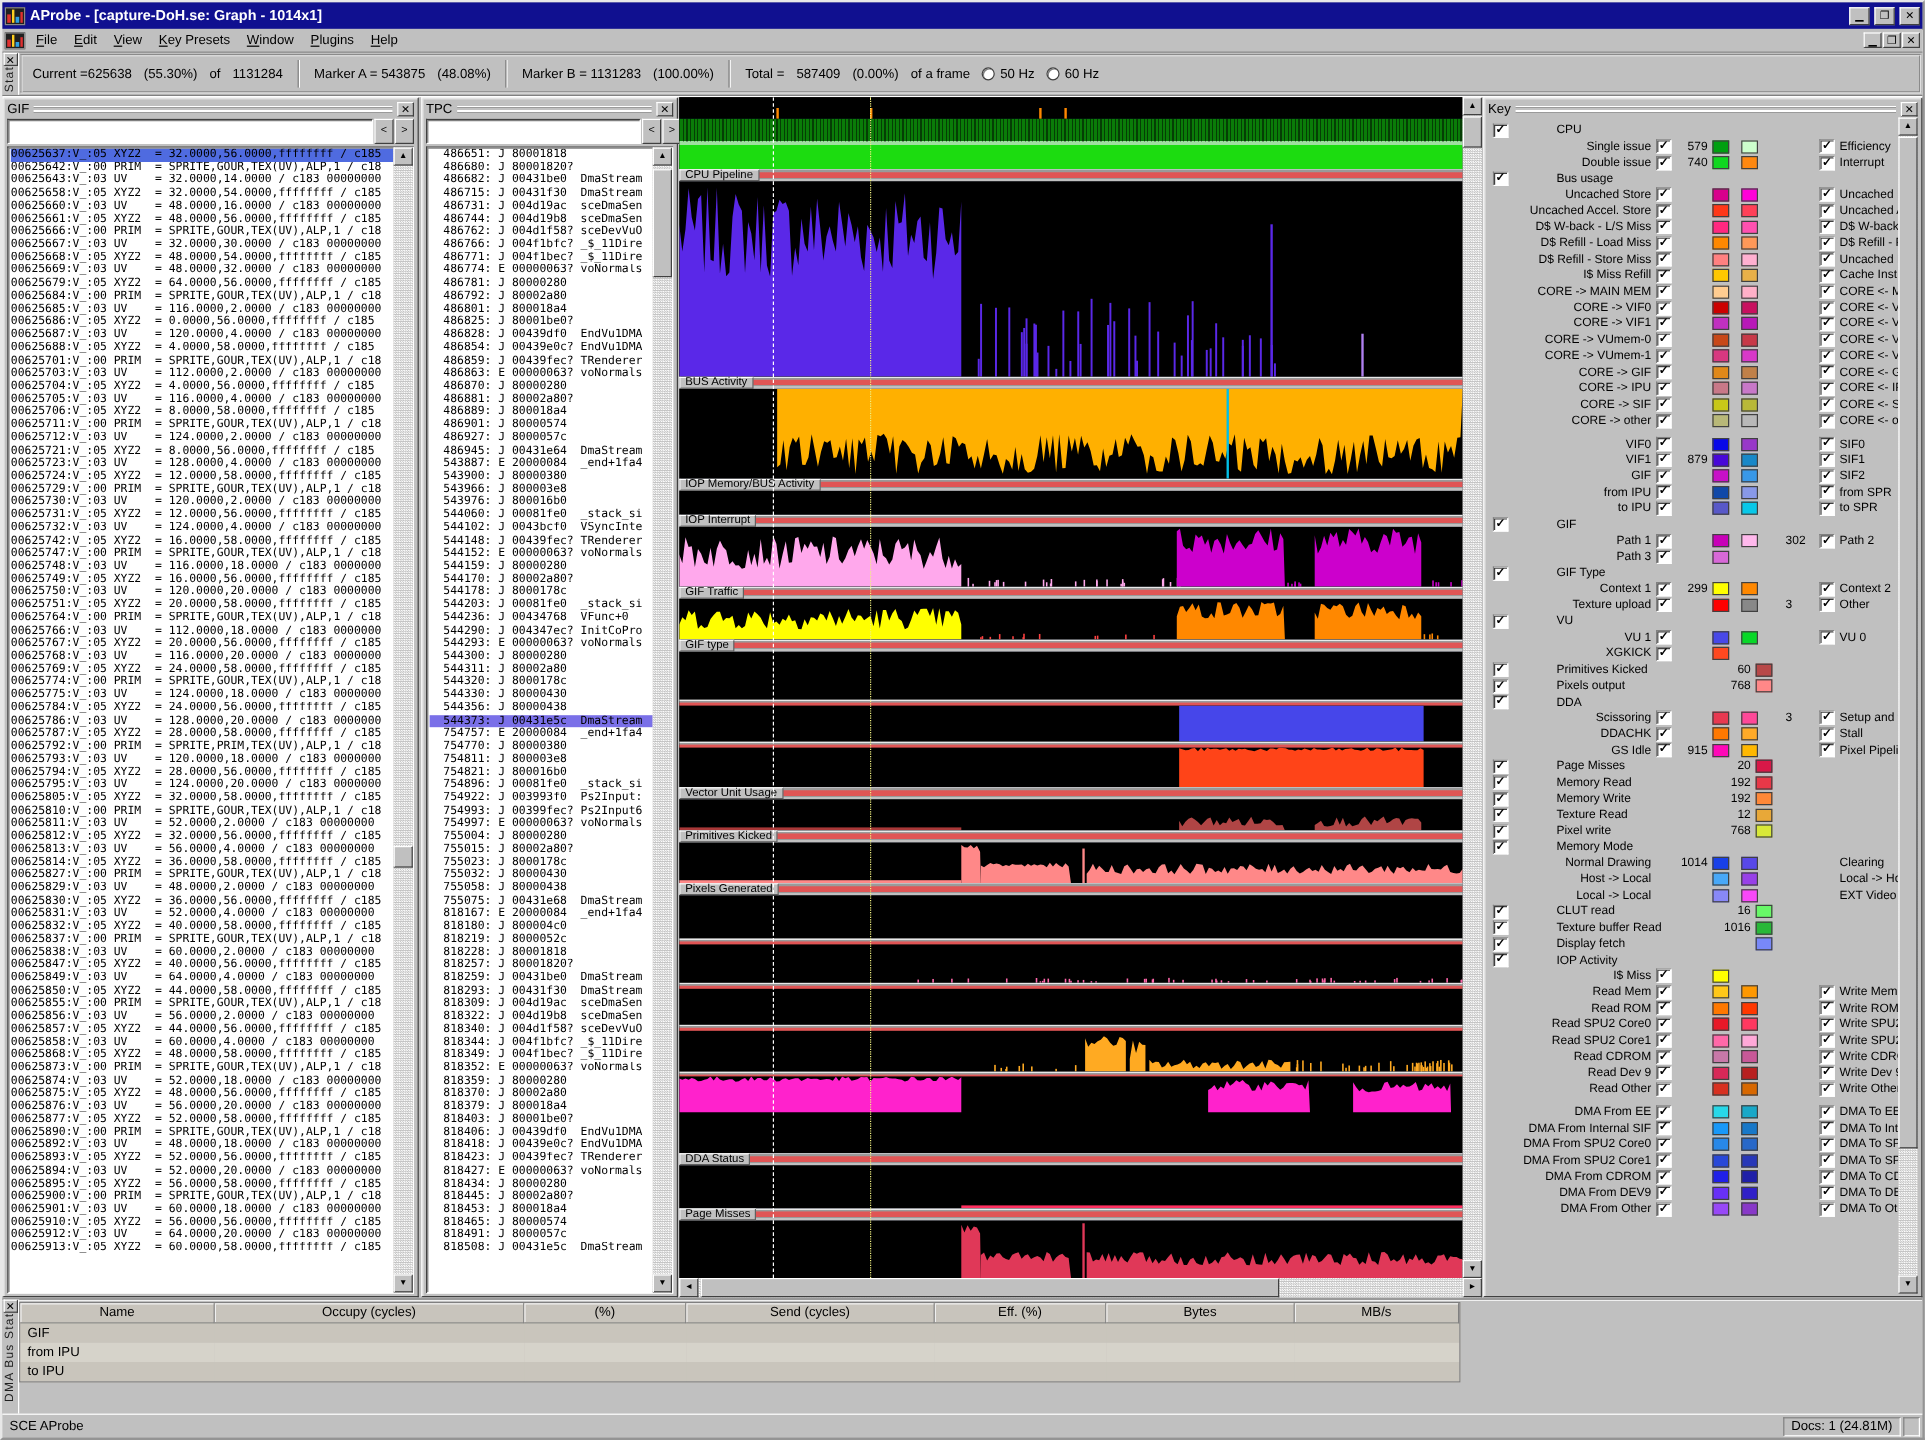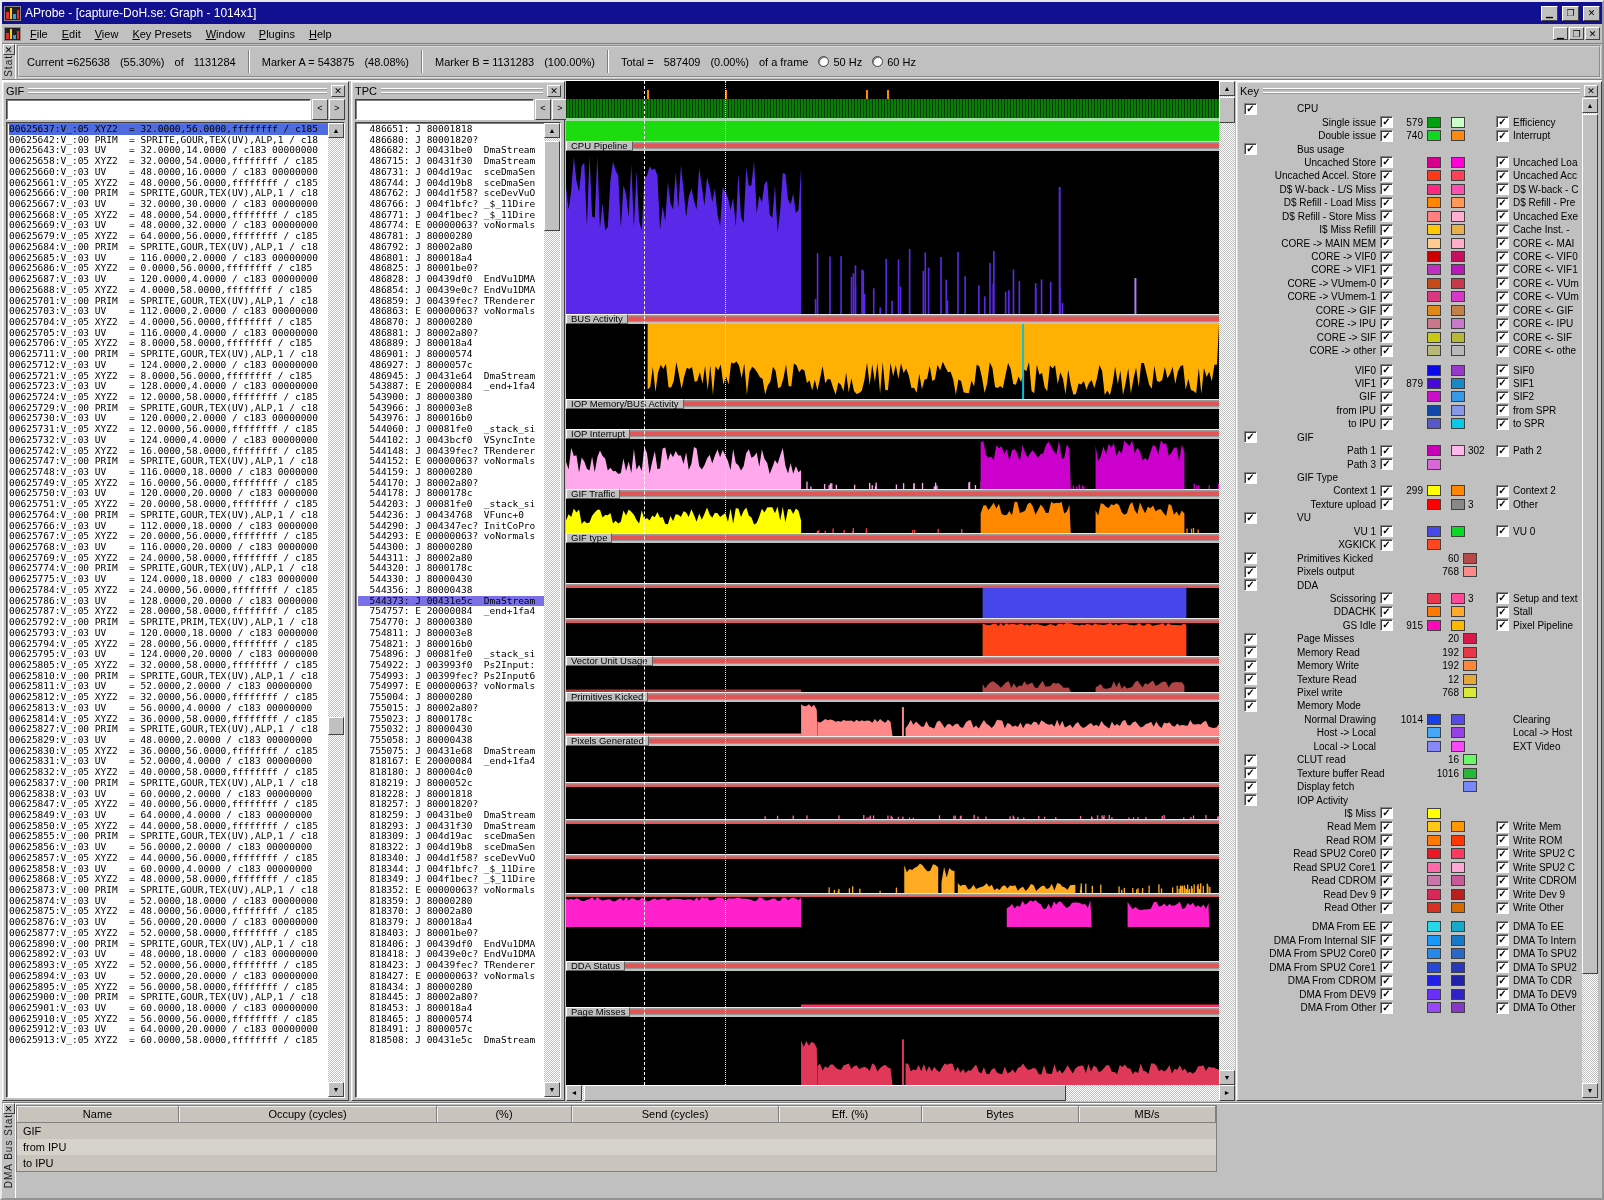--- a/index.html
+++ b/index.html
@@ -1,21 +1,21 @@
 <!DOCTYPE html>
 <html><head>
 <meta charset="utf-8">
 <style>
   * { margin:0; padding:0; box-sizing:border-box; }
   html,body { width:1604px; height:1200px; overflow:hidden; }
   body { font-family:"Liberation Sans", sans-serif; font-size:11px; background:#c0c0c0; color:#000; }
   .app { width:1604px; height:1200px; display:flex; flex-direction:column; background:#c0c0c0; border:2px outset #e8e8e8; }
   
   .titlebar { height:22px; background:#101090; color:#fff; display:flex; align-items:center; padding:0 2px; gap:4px; flex:none; }
-  .titlebar .ttext { font-weight:normal; font-size:12px; flex:1; white-space:nowrap; }
+  .titlebar .ttext { font-weight:bold; font-size:12px; flex:1; white-space:nowrap; }
   .appicon { width:17px; height:15px; background:#202020; border:1px solid #888; display:flex; align-items:flex-end; gap:1px; padding:1px; flex:none; }
   .appicon i { display:block; width:3px; }
   .winbtn { width:17px; height:15px; background:#c0c0c0; border:1px solid; border-color:#fff #404040 #404040 #fff; font-size:9px; line-height:12px; text-align:center; color:#000; flex:none; }
   .menubar { height:20px; display:flex; align-items:center; padding:0 2px; gap:2px; flex:none; border-bottom:1px solid #808080; box-shadow:0 1px 0 #ffffff; }
   .menuitem { padding:2px 7px; }
   .menuitem u { text-decoration:underline; }
   .mdibtns { margin-left:auto; display:flex; gap:1px; }
   .mdibtns .winbtn { width:15px; height:13px; }
   
   .toolbar { height:36px; display:flex; align-items:stretch; flex:none; border-bottom:1px solid #808080; box-shadow:0 1px 0 #fff; background:#c0c0c0; }
@@ -71,21 +71,21 @@
   .krow { height:13.45px; display:flex; align-items:center; font-size:10px; white-space:nowrap; }
   .krow.gap { height:6px; }
   .kl { width:136px; text-align:right; padding-right:4px; overflow:hidden; flex:none; }
   .kcb { width:13px; height:12px; background:#fff; border:1px solid; border-color:#808080 #fff #fff #808080; box-shadow:inset 1px 1px 0 #404040; font-size:10px; line-height:10px; text-align:center; font-weight:bold; flex:none; }
   .kcbspace { width:13px; flex:none; }
   .kn1 { width:30px; text-align:right; margin-right:4px; flex:none; }
   .sw { width:14px; height:11px; border:1px solid #404040; flex:none; }
   .sw.dot { background-image:radial-gradient(rgba(255,255,255,.65) 27%, transparent 30%); background-size:3px 3px; }
   .sw.s2 { margin-left:10px; }
   .swspace { width:14px; flex:none; } .swspace.s2 { margin-left:10px; }
-  .kn2 { width:22px; padding-left:3px; flex:none; }
+  .kn2 { width:22px; padding-left:3px; flex:none;margin-left:20px; }
   .kcb.r { margin-left:9px; }
   .krl { flex:1; overflow:hidden; padding-left:4px; }
   .kgl, .ksl { padding-left:4px;margin-left:36px; }
   .ksl { width:136px; overflow:hidden; }
   
   .dmapanel { height:96px; display:flex; flex:none; border-top:1px solid #808080; box-shadow:inset 0 1px 0 #fff; background:#c0c0c0; }
   .dmatable { margin:2px 0 0 0; align-self:flex-start; border:1px solid #808080; background:#c8c4bc; }
   .dth, .dtr { display:flex; }
   .dth > div { background:#c8c4bc; border-right:1px solid #808080; border-bottom:1px solid #808080; box-shadow:inset 1px 1px 0 #efefef; text-align:center; font-size:11px; padding:2px 0; }
   .dtr > div { font-size:11px; padding:2px 0 2px 6px; white-space:nowrap; overflow:hidden; }
@@ -1389,13 +1389,18 @@
           <div style="width:258px"></div>
           <div style="width:135px"></div>
           <div style="width:207px"></div>
           <div style="width:143px"></div>
           <div style="width:157px"></div>
           <div style="width:137px"></div>
         </div>
       </div>
   </div>
 
+  <div class="statusbar">
+    <span class="sleft">SCE AProbe</span>
+    <span class="scell">Docs: 1 (24.81M)</span>
+    <span class="scell" style="width:14px"></span>
+  </div>
 </div>
 
 </body></html>

